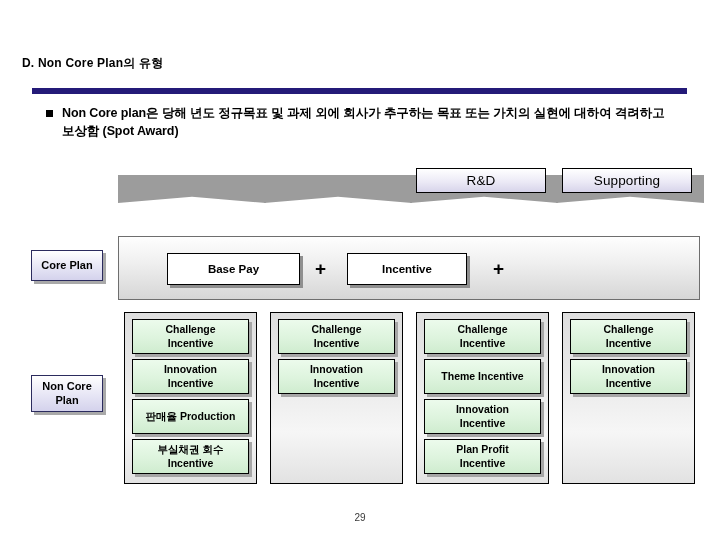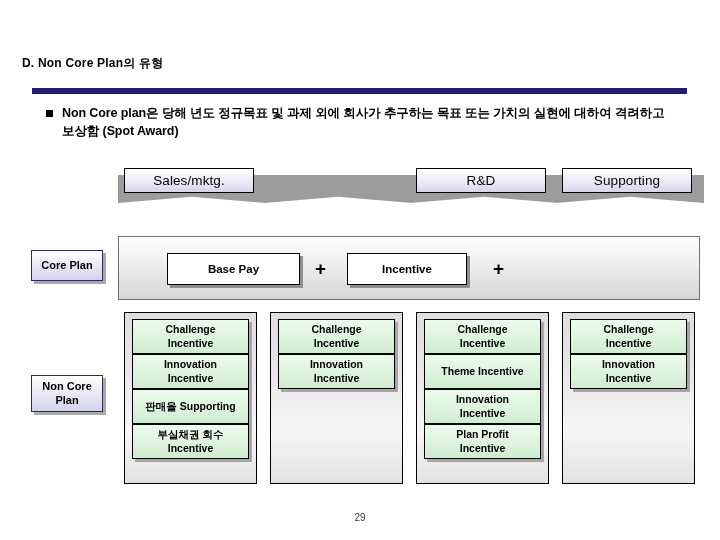--- a/index.html
+++ b/index.html
@@ -150,20 +150,21 @@
     position: absolute;
     top: 312px;
     height: 172px;
     border: 1.3px solid #000;
     background: linear-gradient(180deg, #dedede 0%, #e6e6e6 30%, #f6f6f6 70%, #e2e2e2 100%);
     padding: 6px 7px;
   }
   .green-box {
     width: 100%;
     height: 35px;
+    margin-bottom: 5px;
     border: 1.3px solid #000;
     background: linear-gradient(180deg, #ecfbec 0%, #dcf3dc 60%, #cfeccf 100%);
     box-shadow: 3px 3px 0 #a6a6a6;
     display: flex;
     align-items: center;
     justify-content: center;
     text-align: center;
     font-size: 10.5px;
     font-weight: bold;
     line-height: 1.3;
@@ -187,21 +188,20 @@
 <div id="slide-title">D. Non Core Plan의 유형</div>
 <div id="title-rule"></div>
 
 <div id="bullet-block">
   <span id="bullet-marker"></span>
   <span id="bullet-text">Non Core plan은 당해 년도 정규목표 및 과제 외에 회사가 추구하는 목표 또는 가치의 실현에 대하여 격려하고 보상함 (Spot Award)</span>
 </div>
 
 <div class="header-banner" id="banner-0" style="left:118px; width:148px;">
   <div class="tail"></div>
-  <div class="plate">Sales/mktg.</div>
 </div>
 <div class="header-banner" id="banner-1" style="left:264px; width:148px;">
   <div class="tail"></div>
 </div>
 <div class="header-banner" id="banner-2" style="left:410px; width:148px;">
   <div class="tail"></div>
   <div class="plate">R&amp;D</div>
 </div>
 <div class="header-banner" id="banner-3" style="left:556px; width:148px;">
   <div class="tail"></div>
@@ -238,21 +238,21 @@
     </div>
   </div>
   <div class="green-box">
     <div>
       <span class="two-line">Innovation</span>
       <span class="two-line">Incentive</span>
     </div>
   </div>
   <div class="green-box">
     <div>
-      <span class="two-line">판매율 Supporting</span>
+      <span class="two-line">판매율 Production</span>
     </div>
   </div>
   <div class="green-box">
     <div>
       <span class="two-line">부실채권 회수</span>
       <span class="two-line">Incentive</span>
     </div>
   </div>
 </div>
 

